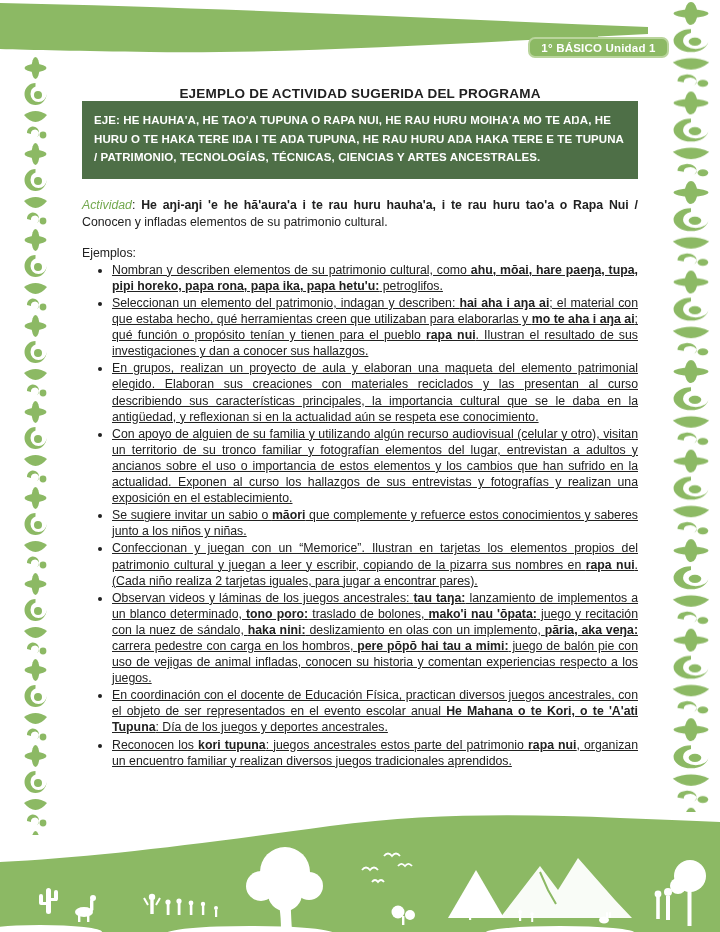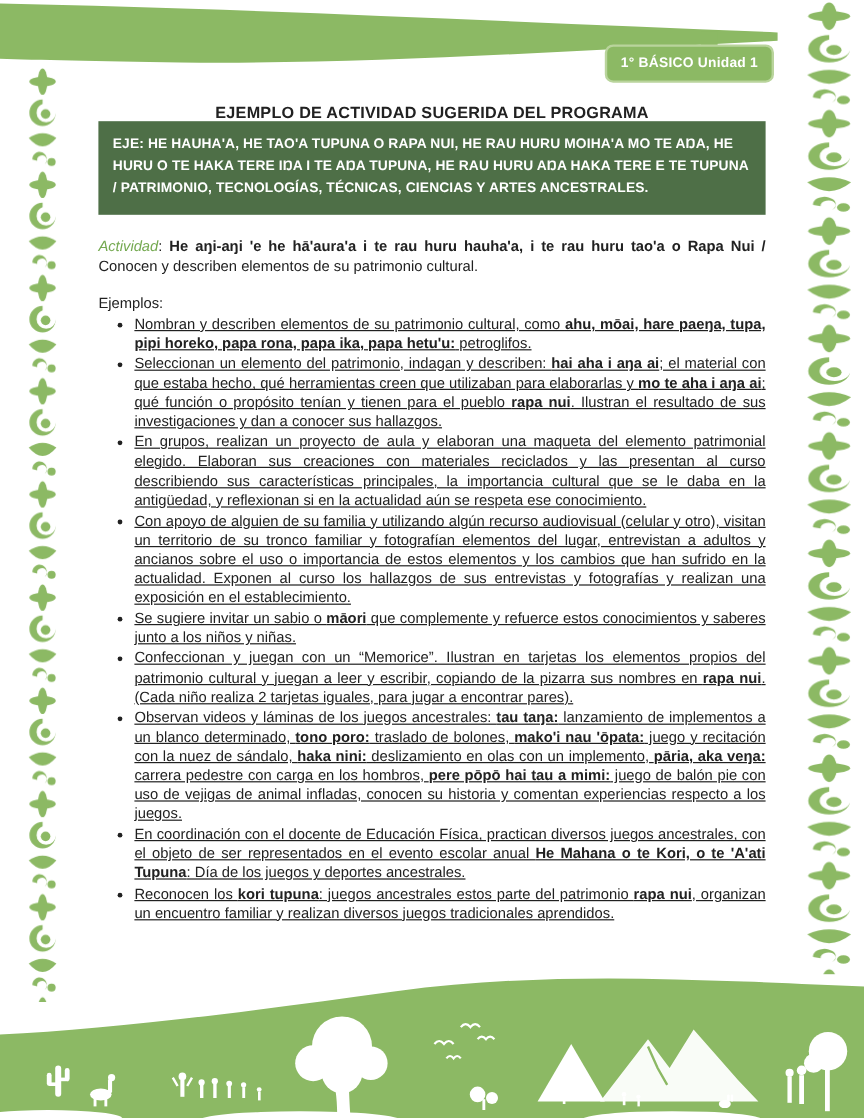--- a/index.html
+++ b/index.html
@@ -13,21 +13,21 @@
   body{
     position:relative;
     background:#ffffff;
     font-family:"Liberation Sans", sans-serif;
     color:var(--ink);
     overflow:hidden;
   }
   
   .top-wave{position:absolute;left:0;top:0;width:720px;height:70px;}
   .unit-badge{
-    position:absolute;left:504px;top:37px;width:141px;height:32px;
+    position:absolute;left:528px;top:37px;width:141px;height:21px;
     background:var(--green);
     border:2px solid #b9d49c;
     border-radius:7px;
     display:flex;align-items:center;justify-content:center;
     color:#ffffff;font-size:11.5px;font-weight:bold;letter-spacing:.2px;
   }
   .badge-stem{position:absolute;left:584px;top:26px;width:14px;height:13px;background:var(--green);}
   .left-strip{position:absolute;left:21px;top:55px;width:29px;height:780px;}
   .right-strip{position:absolute;left:668px;top:0px;width:46px;height:812px;}
   .bottom-band{position:absolute;left:0;bottom:0;width:720px;height:120px;}
@@ -97,21 +97,21 @@
   <rect width="29" height="780" fill="url(#koruTile)"></rect>
 </svg>
 
 <div class="content">
   <div class="page-title">EJEMPLO DE ACTIVIDAD SUGERIDA DEL PROGRAMA</div>
 
   <div class="eje-banner">
     <span>EJE: HE HAUHA'A, HE TAO'A TUPUNA O RAPA NUI, HE RAU HURU MOIHA'A MO TE AŊA, HE HURU O TE HAKA TERE IŊA I TE AŊA TUPUNA, HE RAU HURU AŊA HAKA TERE E TE TUPUNA / PATRIMONIO, TECNOLOGÍAS, TÉCNICAS, CIENCIAS Y ARTES ANCESTRALES.</span>
   </div>
 
-  <p class="activity"><span class="seg-label">Actividad</span><span>: </span><span class="seg-bold">He aŋi-aŋi 'e he hā'aura'a i te rau huru hauha'a, i te rau huru tao'a o Rapa Nui /</span><span> Conocen y describen elementos de su patrimonio cultural.</span></p>
+  <p class="activity"><span class="seg-label">Actividad</span><span>: </span><span class="seg-bold">He aŋi-aŋi 'e he hā'aura'a i te rau huru hauha'a, i te rau huru tao'a o Rapa Nui /</span><span> Conocen y infladas elementos de su patrimonio cultural.</span></p>
 
   <p class="examples-heading">Ejemplos:</p>
 
   <ul class="examples" id="examples-list">
       <li><span>Nombran y describen elementos de su patrimonio cultural, como </span><span class="seg-bold">ahu, mōai, hare paeŋa, tupa, pipi horeko, papa rona, papa ika, papa hetu'u:</span><span> petroglifos.</span></li>
       <li><span>Seleccionan un elemento del patrimonio, indagan y describen: </span><span class="seg-bold">hai aha i aŋa ai</span><span>; el material con que estaba hecho, qué herramientas creen que utilizaban para elaborarlas y </span><span class="seg-bold">mo te aha i aŋa ai</span><span>; qué función o propósito tenían y tienen para el pueblo </span><span class="seg-bold">rapa nui</span><span>. Ilustran el resultado de sus investigaciones y dan a conocer sus hallazgos.</span></li>
       <li><span>En grupos, realizan un proyecto de aula y elaboran una maqueta del elemento patrimonial elegido. Elaboran sus creaciones con materiales reciclados y las presentan al curso describiendo sus características principales, la importancia cultural que se le daba en la antigüedad, y reflexionan si en la actualidad aún se respeta ese conocimiento.</span></li>
       <li><span>Con apoyo de alguien de su familia y utilizando algún recurso audiovisual (celular y otro), visitan un territorio de su tronco familiar y fotografían elementos del lugar, entrevistan a adultos y ancianos sobre el uso o importancia de estos elementos y los cambios que han sufrido en la actualidad. Exponen al curso los hallazgos de sus entrevistas y fotografías y realizan una exposición en el establecimiento.</span></li>
       <li><span>Se sugiere invitar un sabio o </span><span class="seg-bold">māori</span><span> que complemente y refuerce estos conocimientos y saberes junto a los niños y niñas.</span></li>
       <li><span>Confeccionan y juegan con un “Memorice”. Ilustran en tarjetas los elementos propios del patrimonio cultural y juegan a leer y escribir, copiando de la pizarra sus nombres en </span><span class="seg-bold">rapa nui</span><span>. (Cada niño realiza 2 tarjetas iguales, para jugar a encontrar pares).</span></li>

